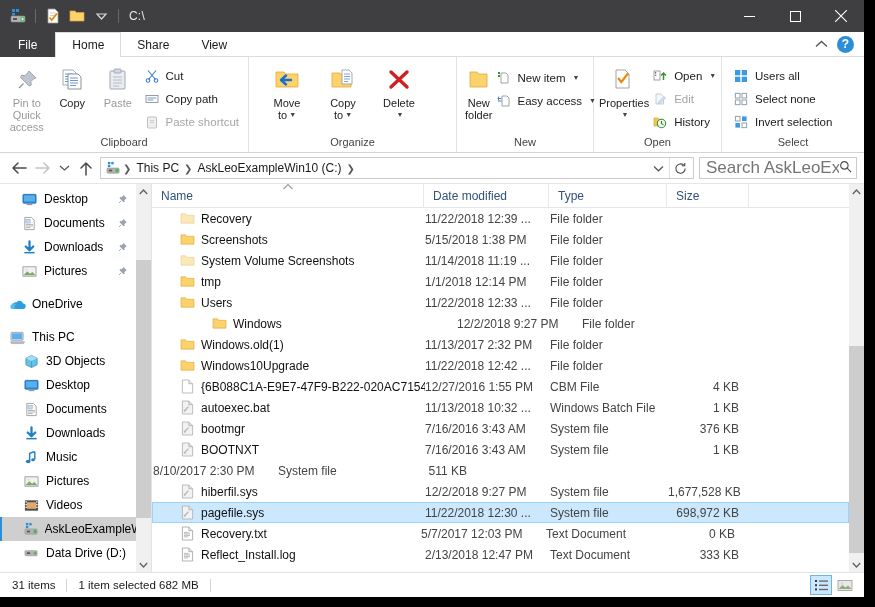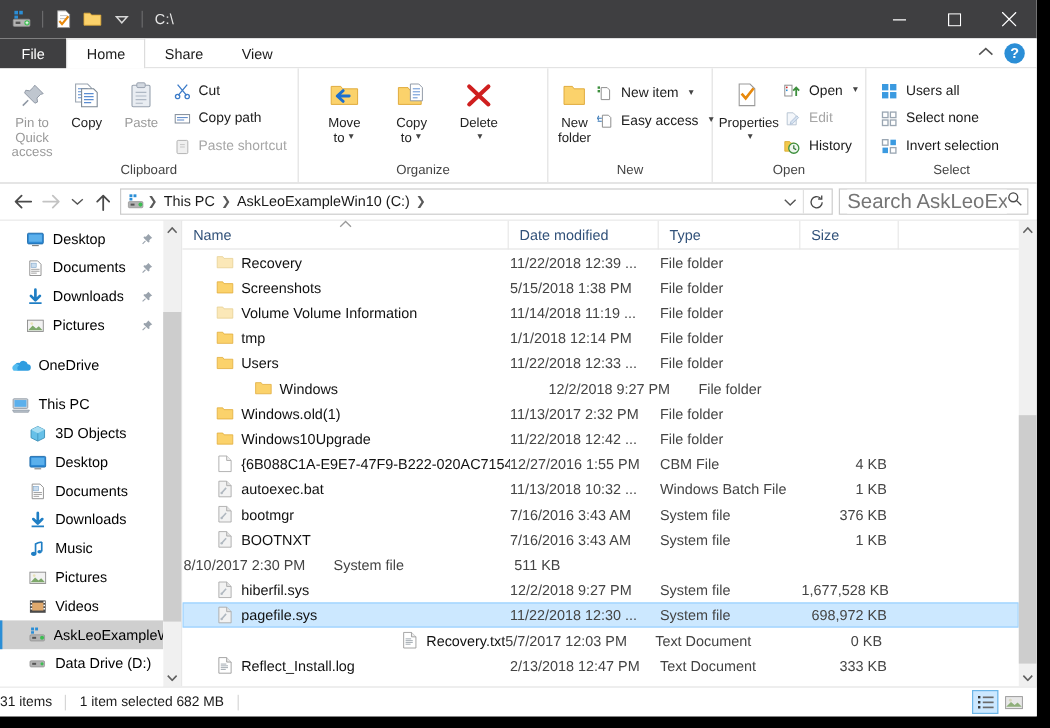--- a/index.html
+++ b/index.html
@@ -184,21 +184,21 @@
   .cell-name { display: flex; align-items: center; gap: 6px; padding-left: 26px; overflow: hidden; white-space: nowrap; }
   .cell-name .ic { width: 16px; height: 16px; display: flex; align-items: center; justify-content: center; flex: 0 0 16px; }
   .cell-date { color: #444; white-space: nowrap; overflow: hidden; }
   .cell-type { color: #444; white-space: nowrap; overflow: hidden; }
   .cell-size { color: #444; text-align: right; padding-right: 11px; white-space: nowrap; }
 
   
   .statusbar {
     flex: 0 0 25px; height: 25px; border-top: 1px solid #e3e3e3;
     display: flex; align-items: center; font-size: 11.5px; color: #1a1a1a;
-    padding-left: 0; background: #fff;
+    padding-left: 12px; background: #fff;
   }
   .st-sep { width: 1px; height: 13px; background: #d6d6d6; margin: 0 11px; }
   .view-btns { margin-left: auto; display: flex; gap: 2px; padding-right: 8px; }
   .view-btn {
     width: 22px; height: 20px; display: flex; align-items: center; justify-content: center;
   }
   .view-btn.active { background: #cce8ff; border: 1px solid #6cb6e8; }
 </style>
 </head>
 <body>
@@ -827,21 +827,21 @@
             <div class="cell-type" style="width: 118px;">File folder</div>
             <div class="cell-size" style="width: 82px;"></div>
           </div>
           <div class="row">
             <div class="cell-name" style="width: 272px;">
               <span class="ic">
                 <svg width="15" height="13" viewBox="0 0 16 14">
                   <path d="M1 2h5l1.1 1.6H15V12H1z" fill="#fbe8b8" stroke="#e6cf92" stroke-width=".7"></path>
                 </svg>
               </span>
-              <span>Volume Volume Information</span>
+              <span>System Volume Screenshots</span>
             </div>
             <div class="cell-date" style="width: 125px;">11/14/2018 11:19 ...</div>
             <div class="cell-type" style="width: 118px;">File folder</div>
             <div class="cell-size" style="width: 82px;"></div>
           </div>
           <div class="row">
             <div class="cell-name" style="width: 272px;">
               <span class="ic">
                 <svg width="15" height="13" viewBox="0 0 16 14">
                   <path d="M1 2h5l1.1 1.6H15V12H1z" fill="#fbd26b" stroke="#e0ab3a" stroke-width=".7"></path>
@@ -998,21 +998,21 @@
                   <circle cx="4" cy="11.5" r="1.1" fill="#b0b8c0"></circle>
                 </svg>
               </span>
               <span>pagefile.sys</span>
             </div>
             <div class="cell-date" style="width: 125px;">11/22/2018 12:30 ...</div>
             <div class="cell-type" style="width: 118px;">System file</div>
             <div class="cell-size" style="width: 82px;">698,972 KB</div>
           </div>
           <div class="row">
-            <div class="cell-name" style="width: 268px; justify-content: flex-end;">
+            <div class="cell-name" style="width: 268px;">
               <span class="ic">
                 <svg width="13" height="15" viewBox="0 0 14 16">
                   <path d="M1.5 1h7l4 4v10h-11z" fill="#fff" stroke="#9a9a9a" stroke-width=".8"></path>
                   <path d="M8.5 1v4h4" fill="#ebebeb" stroke="#9a9a9a" stroke-width=".8"></path>
                   <path d="M3.2 6.8h5M3.2 8.4h6.5M3.2 10h6.5M3.2 11.6h4.5" stroke="#9aa2aa" stroke-width=".8"></path>
                 </svg>
               </span>
               <span>Recovery.txt</span>
             </div>
             <div class="cell-date" style="width: 125px;">5/7/2017 12:03 PM</div>

